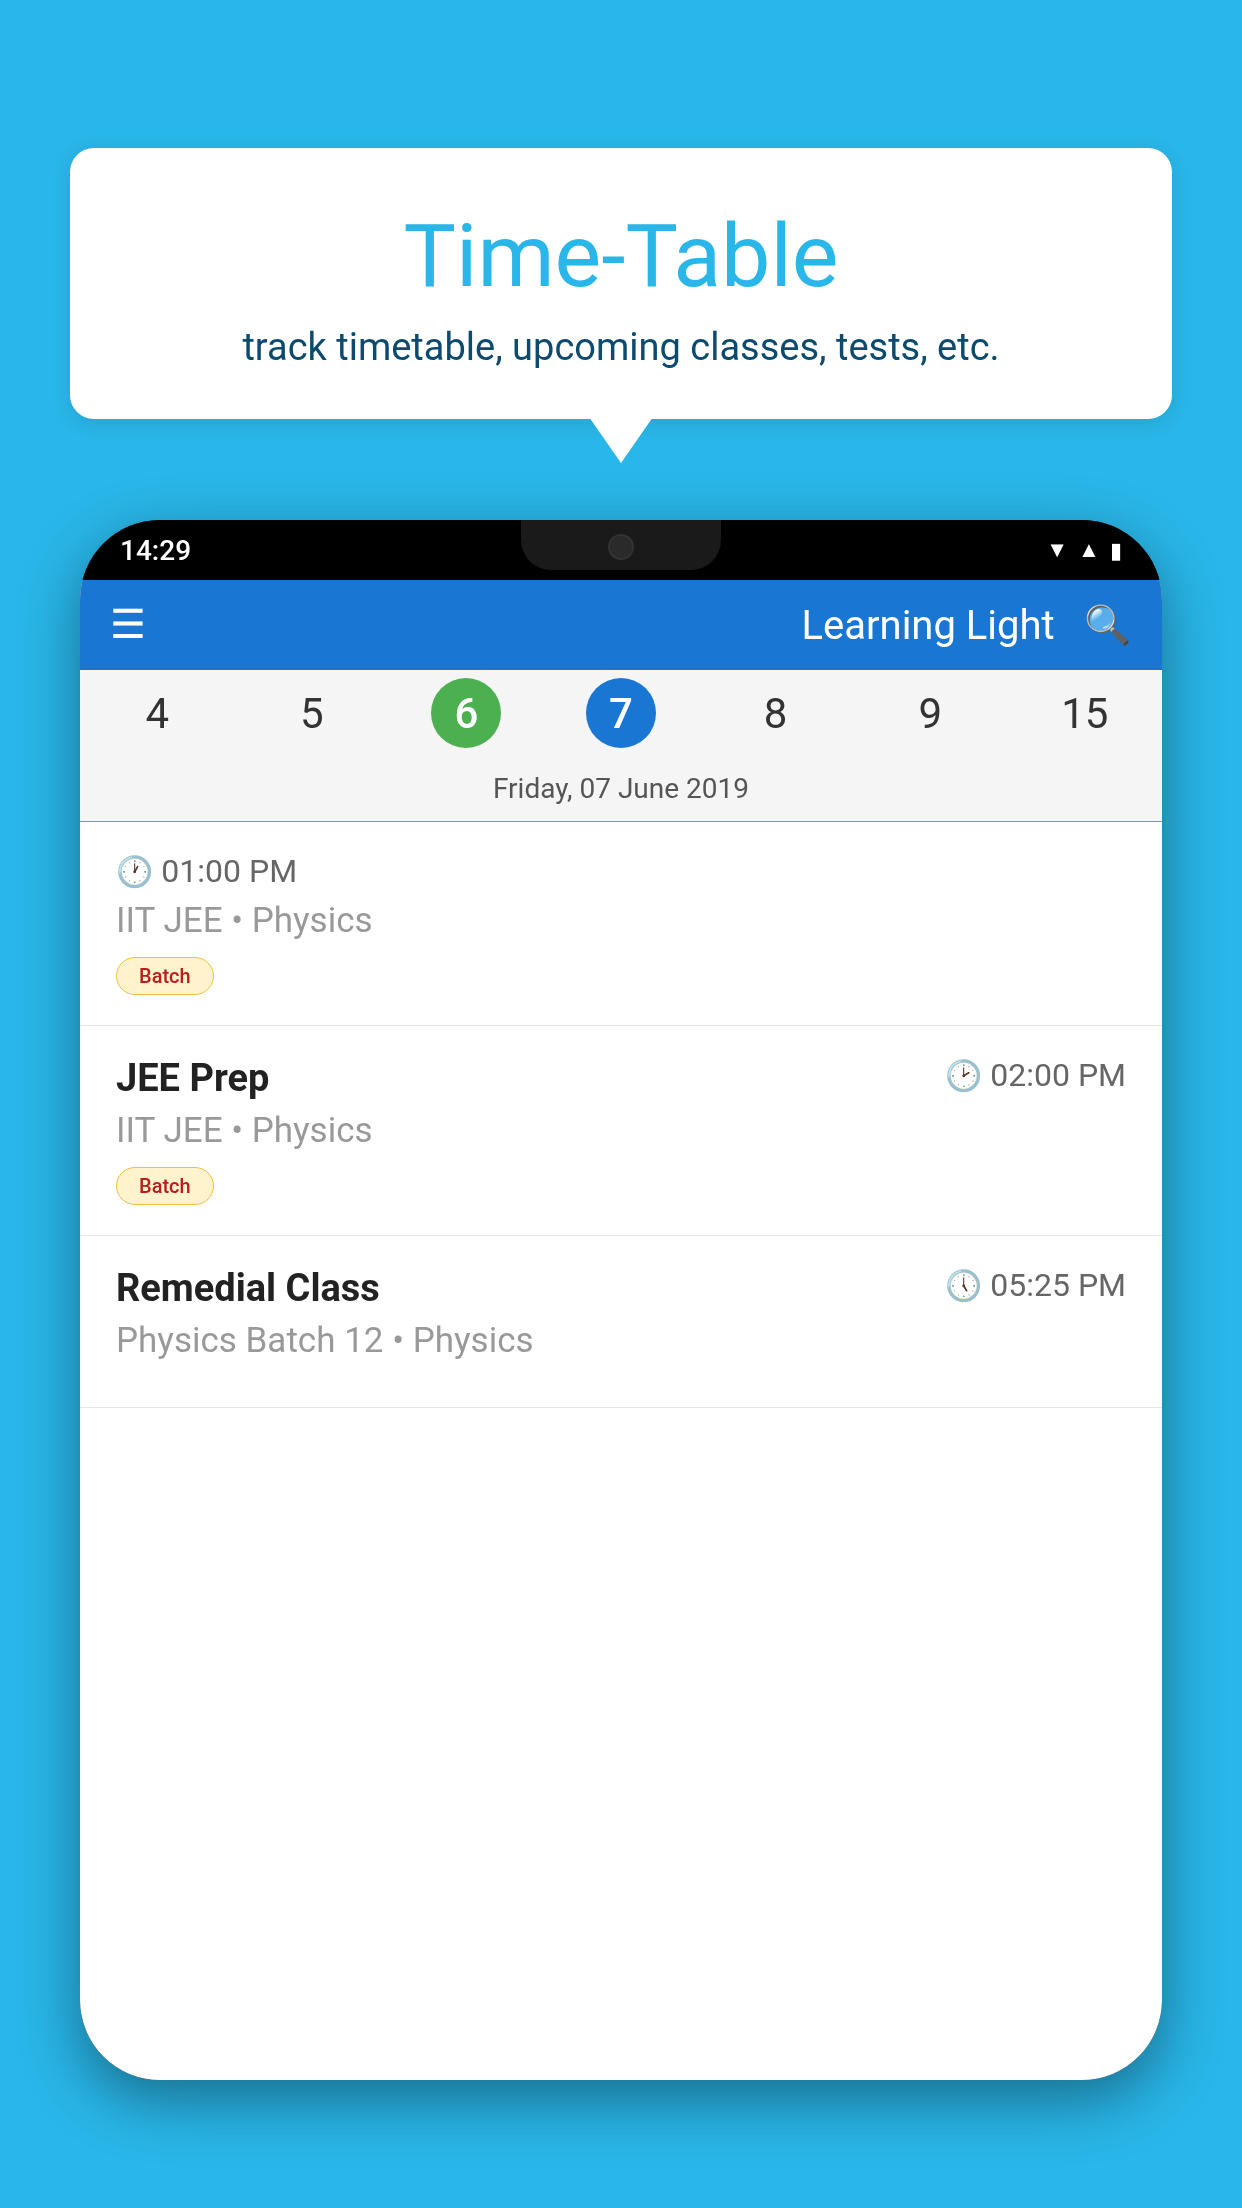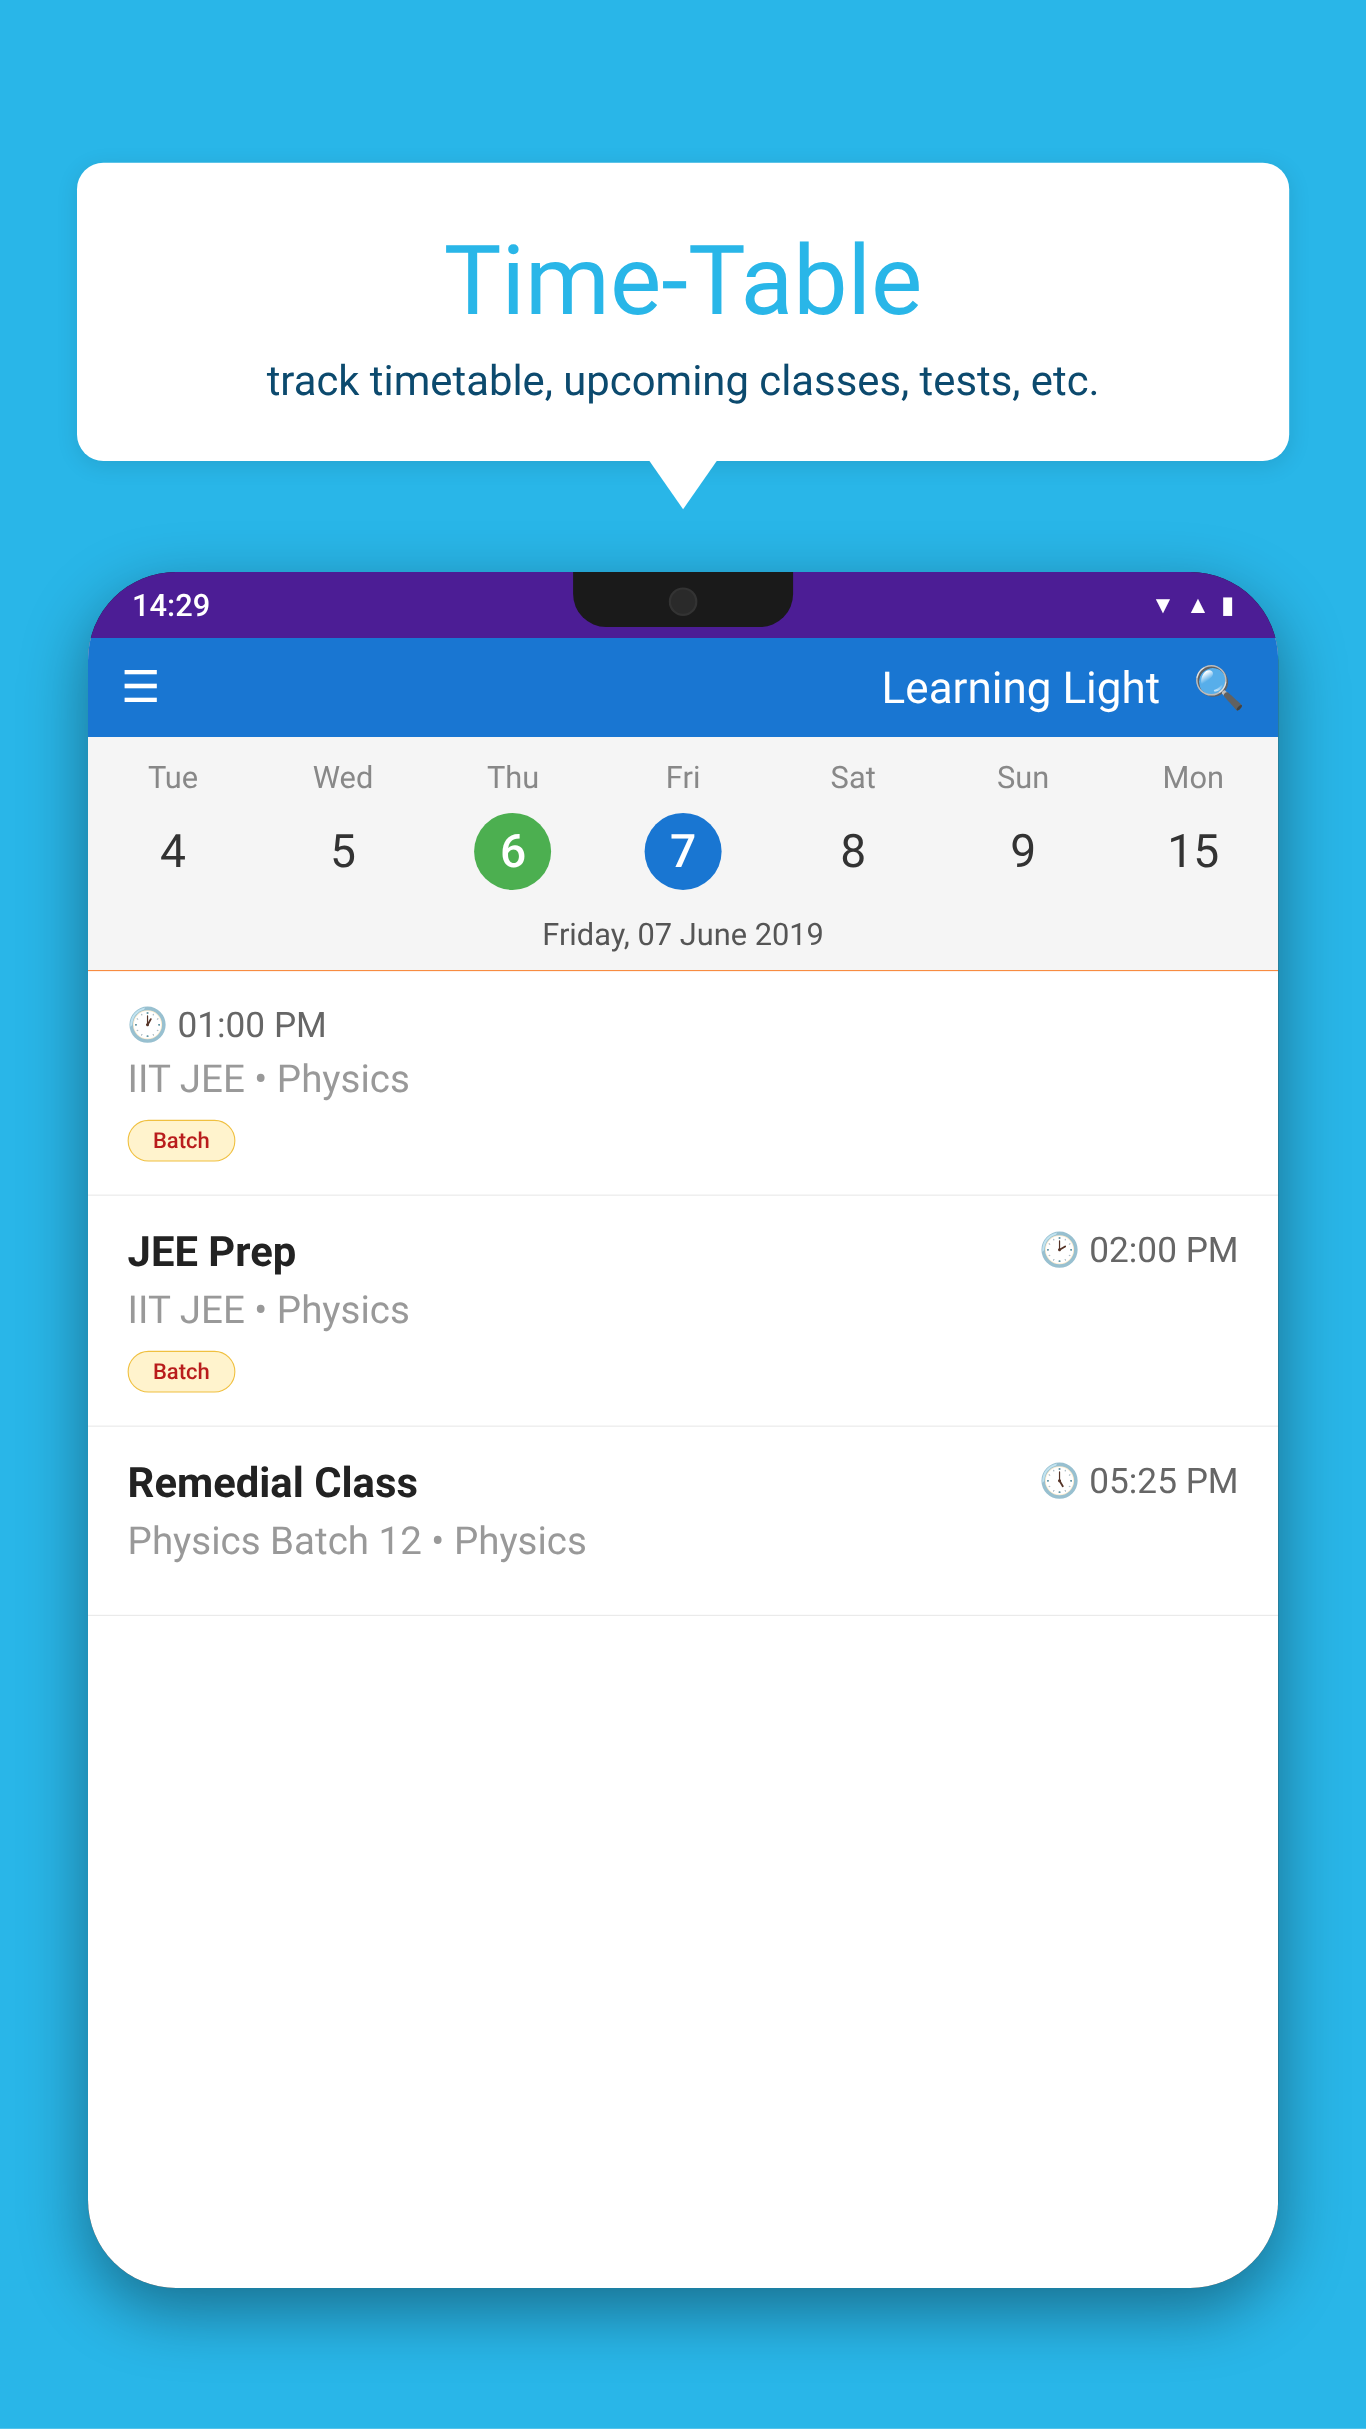--- a/index.html
+++ b/index.html
@@ -99,21 +99,21 @@
       width: 26px;
       height: 26px;
       background: #2a2a2a;
       border-radius: 50%;
       z-index: 21;
       border: 2px solid #333;
     }
 
     
     .status-bar {
-      background: #4c1d95;
+      background: #000000;
       height: 60px;
       display: flex;
       align-items: center;
       justify-content: space-between;
       padding: 0 40px;
       border-radius: 70px 70px 0 0;
       position: relative;
     }
 
     .status-time {
@@ -329,29 +329,20 @@
 
     <div class="phone-screen">
 
       <div class="app-bar">
         <span class="menu-icon">☰</span>
         <span class="app-title">Learning Light</span>
         <span class="search-icon">🔍</span>
       </div>
 
       <div class="calendar-section">
-        <div class="day-headers">
-          <div class="day-header">Tue</div>
-          <div class="day-header">Wed</div>
-          <div class="day-header">Thu</div>
-          <div class="day-header">Fri</div>
-          <div class="day-header">Sat</div>
-          <div class="day-header">Sun</div>
-          <div class="day-header">Mon</div>
-        </div>
         <div class="day-numbers">
           <div class="day-number">
               <span>4</span>
             </div>
           <div class="day-number">
               <span>5</span>
             </div>
           <div class="day-number today">
               <span class="day-circle">6</span>
             </div>

